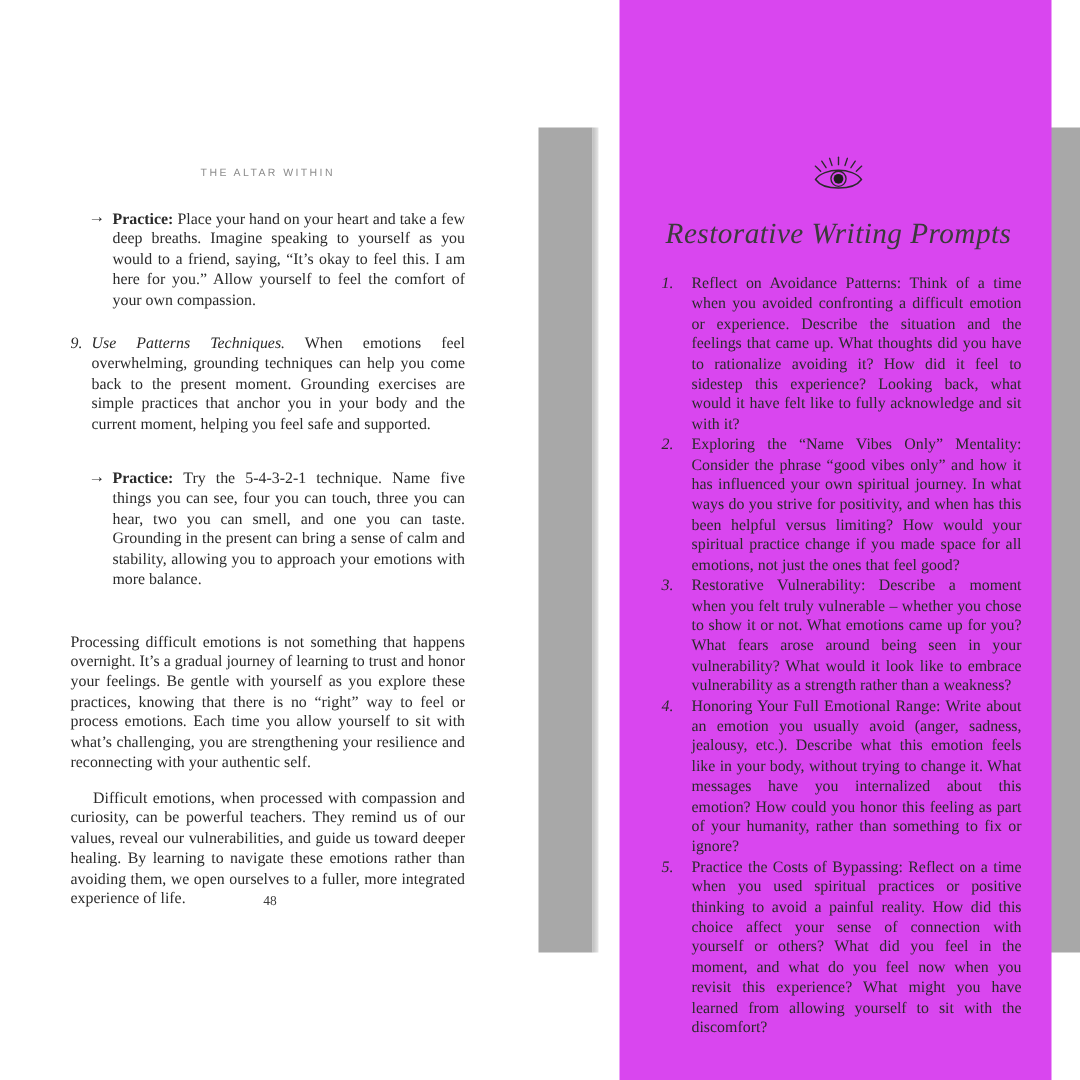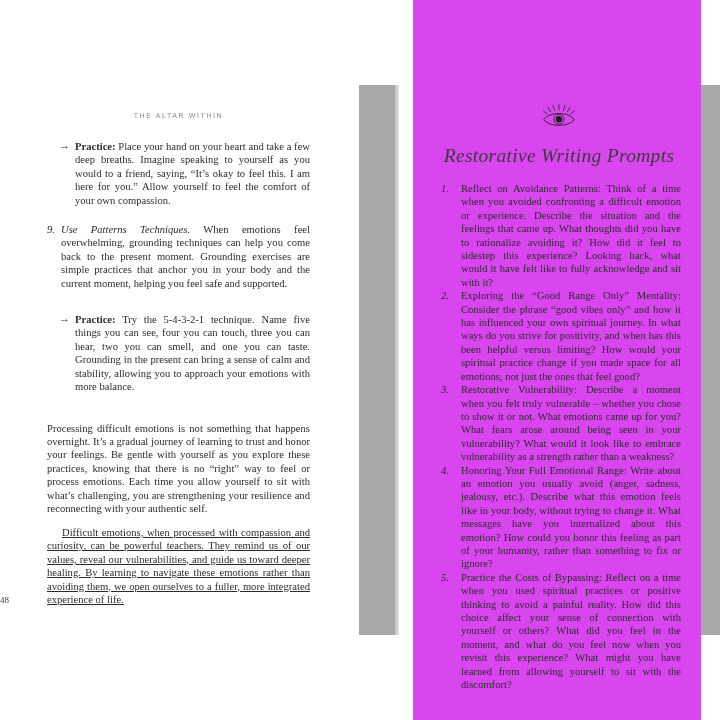--- a/index.html
+++ b/index.html
@@ -15,22 +15,22 @@
   .practice{position:relative;padding-left:28px;margin-top:21px;}
   .practice .arrow{position:absolute;left:12px;top:-1px;font-size:11px;}
   .practice b{font-weight:700;}
   .num-item{position:relative;padding-left:14px;margin-top:16px;}
   .num-item .num{position:absolute;left:0;top:0;font-style:italic;}
   .num-item .lead{font-style:italic;}
   .practice2{margin-top:23px;}
   .section-heading{margin-top:30px;font-family:"Liberation Sans",sans-serif;font-weight:700;
                    font-size:14.5px;color:#222;letter-spacing:.1px;}
   .para1{margin-top:28px;}
-  .para2{margin-top:4px;text-indent:15px;text-decoration:underline;}
-  .page-number{position:absolute;left:0;right:0;top:595px;text-align:left;font-size:9px;color:#3a3a3a;}
+  .para2{margin-top:4px;text-indent:15px;}
+  .page-number{position:absolute;left:0;right:0;top:595px;text-align:center;font-size:9px;color:#3a3a3a;}
 
   
   .page-right{position:absolute;left:360px;top:0;width:360px;height:720px;background:#ffffff;}
   .gray-bar{position:absolute;top:85px;height:550px;background:#a8a8a8;}
   .bar-left{left:-1px;width:36px;}
   .bar-left-edge{position:absolute;top:85px;height:550px;left:35px;width:4px;
                  background:linear-gradient(to right,#bdbdbd,#e6e6e6);}
   .bar-right{left:327px;width:34px;}
   .bar-right-edge{position:absolute;top:85px;height:550px;left:323px;width:4px;
                   background:linear-gradient(to left,#cfcfcf,#f5f5f5);}
@@ -105,21 +105,21 @@
       <h1 class="prompts-title">Restorative Writing Prompts</h1>
 
       <ol class="prompts-list">
         <li class="prompt">
           <span class="num">1.</span>
           <span class="lead">Reflect on Avoidance Patterns:</span>
           <span>Think of a time when you avoided confronting a difficult emotion or experience. Describe the situation and the feelings that came up. What thoughts did you have to rationalize avoiding it? How did it feel to sidestep this experience? Looking back, what would it have felt like to fully acknowledge and sit with it?</span>
         </li>
         <li class="prompt">
           <span class="num">2.</span>
-          <span class="lead">Exploring the “Good Range Only” Mentality:</span>
+          <span class="lead">Exploring the “Name Vibes Only” Mentality:</span>
           <span>Consider the phrase “good vibes only” and how it has influenced your own spiritual journey. In what ways do you strive for positivity, and when has this been helpful versus limiting? How would your spiritual practice change if you made space for all emotions, not just the ones that feel good?</span>
         </li>
         <li class="prompt">
           <span class="num">3.</span>
           <span class="lead">Restorative Vulnerability:</span>
           <span>Describe a moment when you felt truly vulnerable – whether you chose to show it or not. What emotions came up for you? What fears arose around being seen in your vulnerability? What would it look like to embrace vulnerability as a strength rather than a weakness?</span>
         </li>
         <li class="prompt">
           <span class="num">4.</span>
           <span class="lead">Honoring Your Full Emotional Range:</span>

